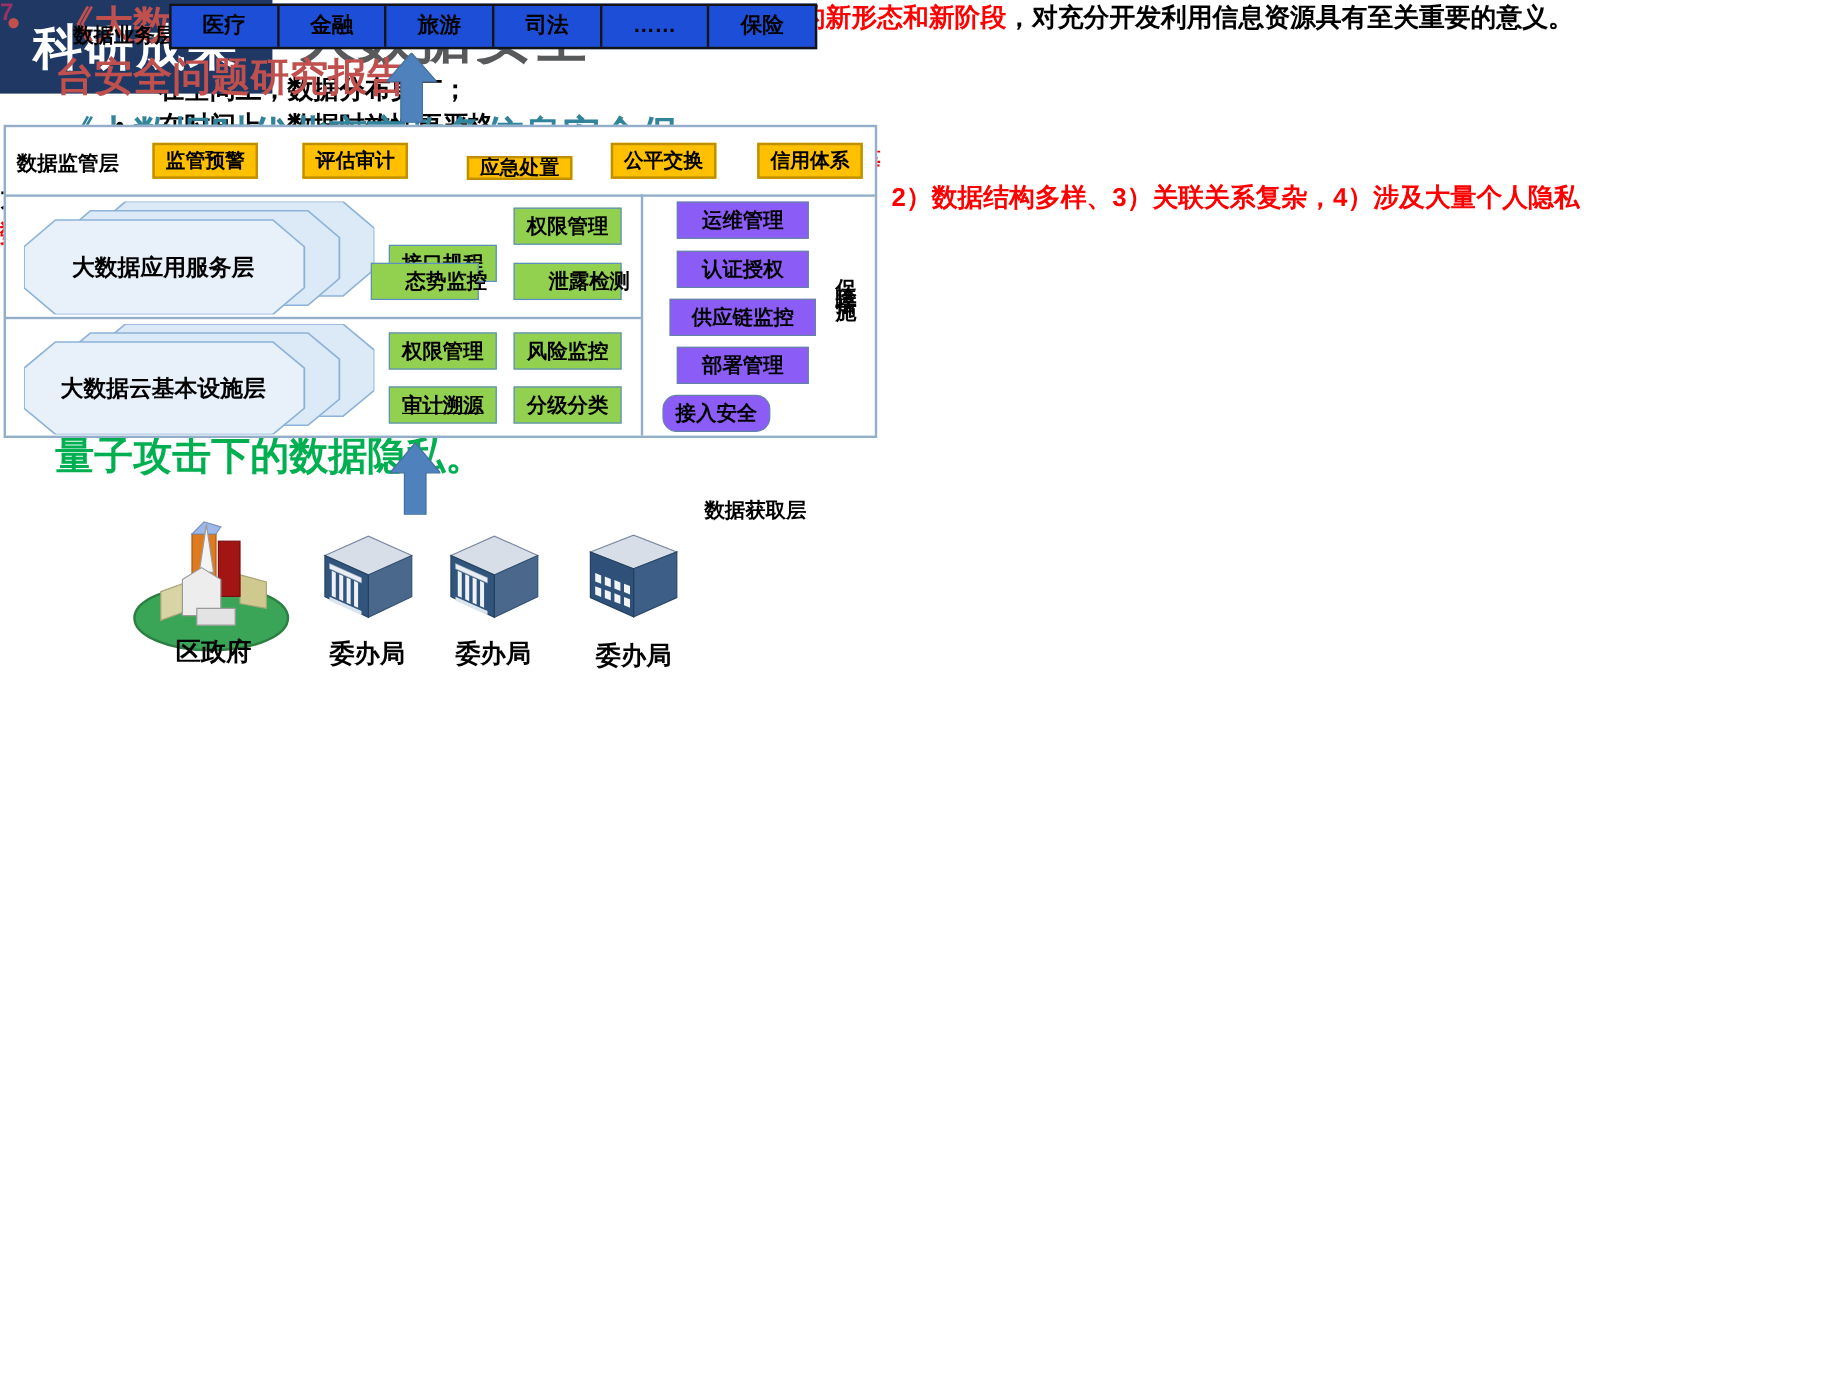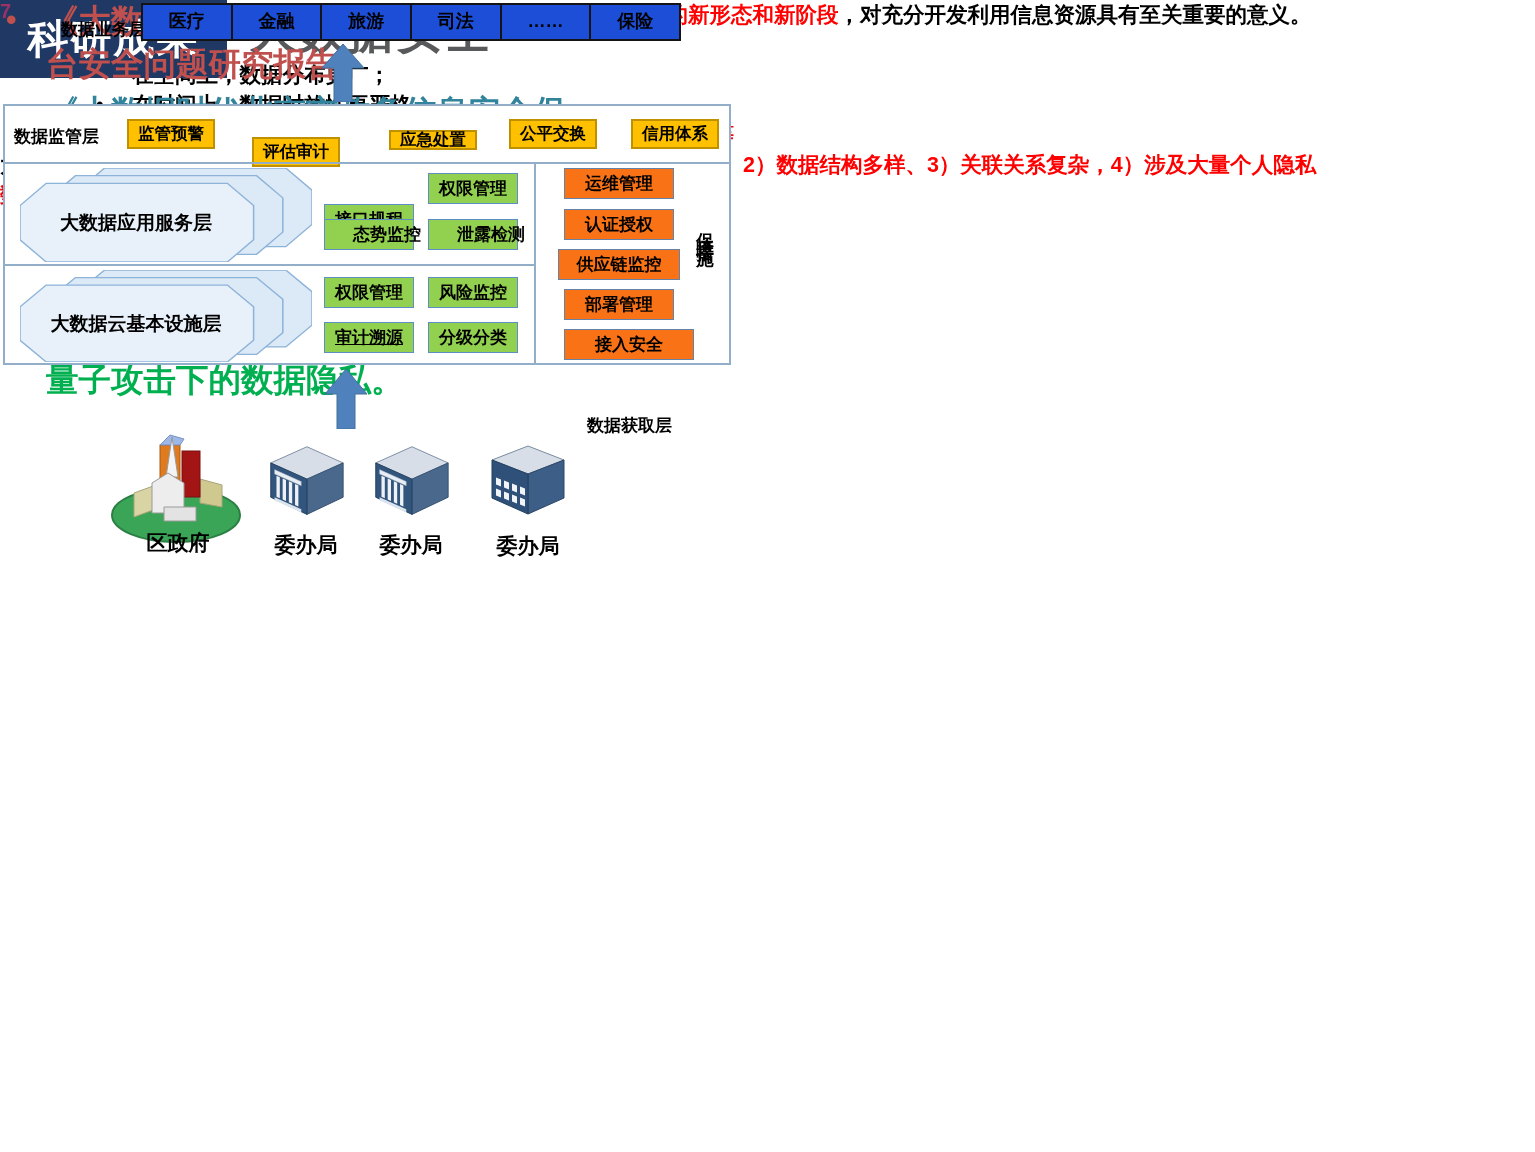--- a/index.html
+++ b/index.html
@@ -38,21 +38,21 @@
   .diagram { left:710; top:426; width:740px; height:600px; }
   .dg-label { font-size:17px; white-space:nowrap; }
   .cellrow { display:flex; border:2px solid #141414; background:#1d4ed8; }
   .cell { flex:1; text-align:center; font-size:18px; line-height:33px; border-right:2px solid #141414; }
   .cell:last-child { border-right:none; }
   .obox { border:2px solid #92aec9; background:#fff; }
   .divider { background:#92aec9; }
   .bx { display:flex; align-items:center; justify-content:center; white-space:nowrap; }
   .b-or { background:#ffc000; border:2px solid #bf9000; font-size:16.5px; }
   .b-gr { background:#92d050; border:1.5px solid #5e8fc4; font-size:17px; }
-  .b-sa { background:#f97316; border:1.5px solid #6583a8; font-size:17px; }
+  .b-sa { background:#8b5cf6; border:1.5px solid #6583a8; font-size:17px; }
   .vtext { writing-mode:vertical-rl; text-orientation:upright; font-size:17.5px; letter-spacing:6px; }
   .stack-label { position:absolute; display:flex; align-items:center; justify-content:center; font-size:19px; text-align:center; }
   .bld-label { font-size:21px; text-align:center; }
   .pageno { left:1404; top:1016; font-size:20px; color:#993366; }
 </style>
 </head>
 <body>
 
 <div class="slide">
 
@@ -100,58 +100,58 @@
       <div class="cell">保险</div>
     </div>
 
     <svg class="a" style="left:322px; top:44px;" width="42" height="58">
       <polygon points="21,0 42,24 30,24 30,58 12,58 12,24 0,24" fill="#4f81bd" stroke="#41719c" stroke-width="1"></polygon>
     </svg>
 
     <div class="a obox" style="left:3px; top:104px; width:728px; height:261px;">
       <div class="a dg-label" style="left:9px; top:19px;">数据监管层</div>
       <div class="a bx b-or" style="left:122px; top:13px; width:88px; height:30px;text-align:right;">监管预警</div>
-      <div class="a bx b-or" style="left:247px; top:31px; width:88px; height:30px;">评估审计</div>
+      <div class="a bx b-or" style="left:247px; top:13px; width:88px; height:30px;">评估审计</div>
       <div class="a bx b-or" style="left:384px; top:24px; width:88px; height:20px;">应急处置</div>
       <div class="a bx b-or" style="left:504px; top:13px; width:88px; height:30px;">公平交换</div>
       <div class="a bx b-or" style="left:626px; top:13px; width:88px; height:30px;">信用体系</div>
 
       <div class="a divider" style="left:0; top:56px; width:724px; height:2px;"></div>
       <div class="a divider" style="left:529px; top:56px; width:2px; height:201px;"></div>
       <div class="a divider" style="left:0; top:158px; width:529px; height:2px;"></div>
 
       <svg class="a" style="left:15px; top:62px;" width="292" height="94" viewBox="0 0 290 110" preserveAspectRatio="none">
         <polygon points="84,0 264,0 290,26 290,66 264,92 84,92 58,66 58,26" fill="#dce9f6" stroke="#8db3d9" stroke-width="1.5"></polygon>
         <polygon points="55,9 235,9 261,35 261,75 235,101 55,101 29,75 29,35" fill="#dce9f6" stroke="#8db3d9" stroke-width="1.5"></polygon>
         <polygon points="26,18 206,18 232,44 232,84 206,110 26,110 0,84 0,44" fill="#e8f1fa" stroke="#8db3d9" stroke-width="1.5"></polygon>
       </svg>
       <div class="stack-label" style="left:15px; top:78px; width:232px; height:78px;">大数据应用服务层</div>
 
       <div class="a bx b-gr" style="left:319px; top:67px; width:90px; height:31px;margin-top:31px;">接口规程</div>
       <div class="a bx b-gr" style="left:423px; top:67px; width:90px; height:31px;">权限管理</div>
-      <div class="a bx b-gr" style="left:319px; top:113px; width:90px; height:31px;padding-left:36px;">态势监控</div>
+      <div class="a bx b-gr" style="left:304px; top:113px; width:90px; height:31px;padding-left:36px;">态势监控</div>
       <div class="a bx b-gr" style="left:423px; top:113px; width:90px; height:31px;padding-left:36px;">泄露检测</div>
 
       <svg class="a" style="left:15px; top:164px;" width="292" height="92" viewBox="0 0 290 110" preserveAspectRatio="none">
         <polygon points="84,0 264,0 290,26 290,66 264,92 84,92 58,66 58,26" fill="#dce9f6" stroke="#8db3d9" stroke-width="1.5"></polygon>
         <polygon points="55,9 235,9 261,35 261,75 235,101 55,101 29,75 29,35" fill="#dce9f6" stroke="#8db3d9" stroke-width="1.5"></polygon>
         <polygon points="26,18 206,18 232,44 232,84 206,110 26,110 0,84 0,44" fill="#e8f1fa" stroke="#8db3d9" stroke-width="1.5"></polygon>
       </svg>
       <div class="stack-label" style="left:15px; top:180px; width:232px; height:76px;">大数据云基本设施层</div>
 
       <div class="a bx b-gr" style="left:319px; top:171px; width:90px; height:31px;">权限管理</div>
       <div class="a bx b-gr" style="left:423px; top:171px; width:90px; height:31px;">风险监控</div>
       <div class="a bx b-gr" style="left:319px; top:216px; width:90px; height:31px;text-decoration:underline;">审计溯源</div>
       <div class="a bx b-gr" style="left:423px; top:216px; width:90px; height:31px;">分级分类</div>
 
       <div class="a bx b-sa" style="left:559px; top:62px;  width:110px; height:31px;">运维管理</div>
       <div class="a bx b-sa" style="left:559px; top:103px; width:110px; height:31px;">认证授权</div>
       <div class="a bx b-sa" style="left:553px; top:143px; width:122px; height:31px;">供应链监控</div>
       <div class="a bx b-sa" style="left:559px; top:183px; width:110px; height:31px;">部署管理</div>
-      <div class="a bx b-sa" style="left:559px; top:223px; width:130px; height:31px;">接入安全</div>
+      <div class="a bx b-sa" style="left:547px; top:223px; width:90px; height:31px;border-radius:12px;">接入安全</div>
       <div class="a vtext" style="left:688px; top:112px;">保障措施</div>
     </div>
 
     <svg class="a" style="left:325px; top:369px;" width="42" height="60">
       <polygon points="21,0 42,25 30,25 30,60 12,60 12,25 0,25" fill="#4f81bd" stroke="#41719c" stroke-width="1"></polygon>
     </svg>
 
     <div class="a dg-label" style="left:587px; top:414px;">数据获取层</div>
 
     <svg class="a" style="left:108px; top:417px;" width="140" height="128">

